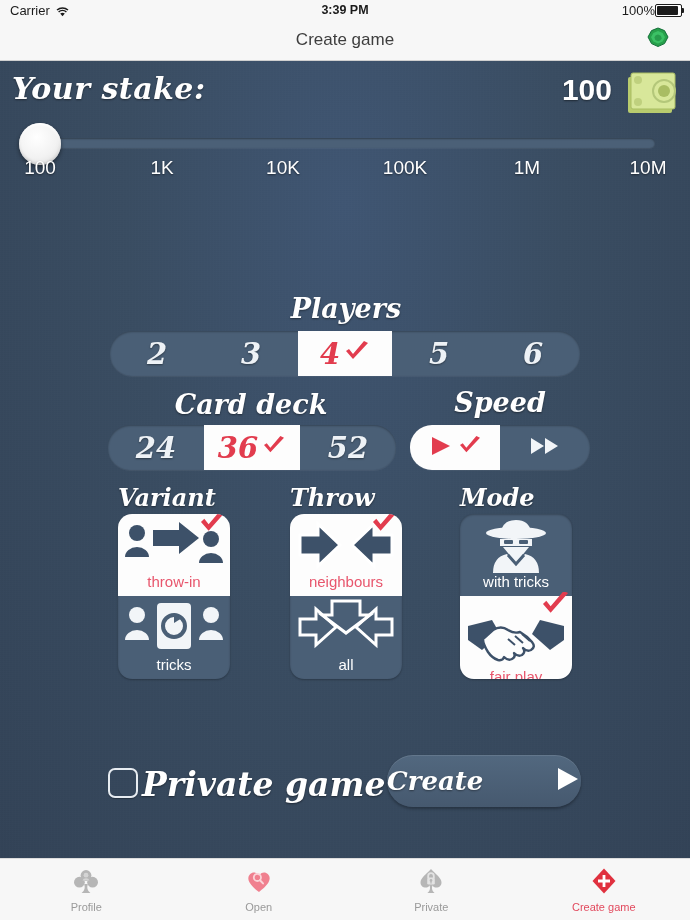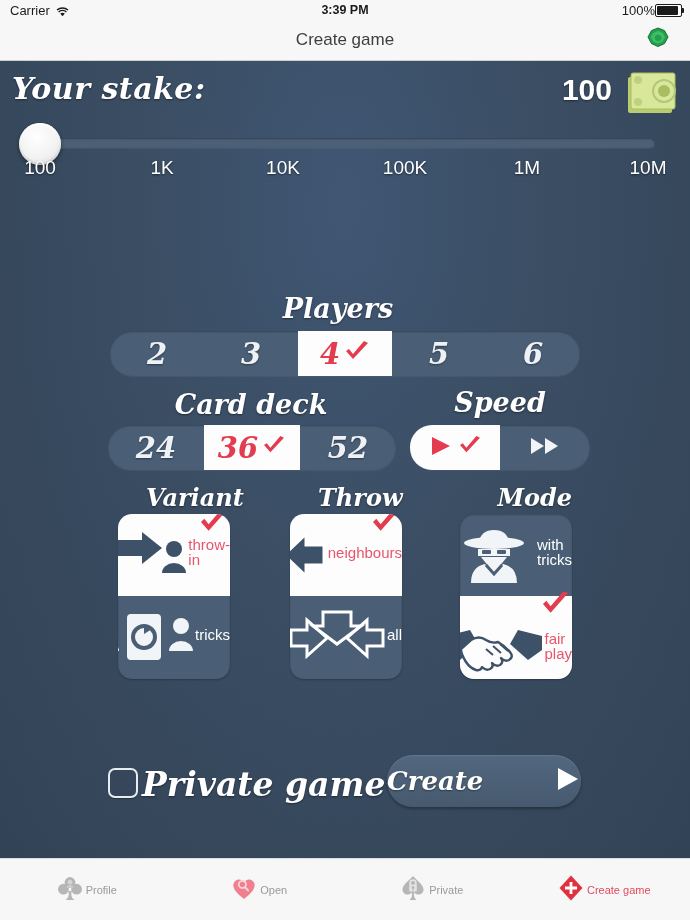--- a/index.html
+++ b/index.html
@@ -75,44 +75,44 @@
     background:#4a5f76;box-shadow:inset 0 1px 2px rgba(0,0,0,.28), 0 1px 0 rgba(255,255,255,.05);}
   .seg .cell{flex:1;display:flex;align-items:center;justify-content:center;position:relative;}
   .seg .cell .num{font-family:"DejaVu Serif",serif;font-style:italic;font-weight:bold;
     font-size:29px;color:#eef2f6;text-shadow:0 1px 2px rgba(0,0,0,.4);}
   .seg .cell.sel{background:#fdfdfd;}
   .seg .cell.sel .num{color:#e23c4e;text-shadow:none;}
   .chk{display:inline-block;margin-left:4px;}
 
   
   .colgroup{position:absolute;}
-  .col-title{text-align:right;font-size:24px;margin-bottom:2px;margin-left:28px;}
+  .col-title{text-align:left;font-size:24px;margin-bottom:2px;}
   .cardstack{border-radius:14px;overflow:hidden;background:#4a5f76;
     box-shadow:inset 0 1px 2px rgba(0,0,0,.25), 0 1px 2px rgba(0,0,0,.25);}
-  .opt{position:relative;display:flex;flex-direction:row;align-items:center;justify-content:flex-end;}
+  .opt{position:relative;display:flex;flex-direction:column;align-items:center;justify-content:center;}
   .opt.sel{background:#fdfdfd;}
   .opt .art{display:flex;align-items:center;justify-content:center;}
   .opt .cap{font-size:15px;color:#ffffff;line-height:1;padding-bottom:6px;}
   .opt.sel .cap{color:#e8566d;}
   .opt .corner{position:absolute;right:2px;top:-4px;}
 
   
   .checkbox{position:absolute;left:108px;top:707px;width:26px;height:26px;border:2px solid #e7ecf1;
     border-radius:7px;background:transparent;box-shadow:0 1px 1px rgba(0,0,0,.3);}
   .private-label{position:absolute;left:142px;top:704px;font-size:33px;}
   .create-btn{position:absolute;left:387px;top:694px;width:194px;height:52px;border-radius:26px;
     background:linear-gradient(#52687f,#46596f);display:flex;align-items:center;justify-content:space-between;gap:16px;
     box-shadow:0 2px 3px rgba(0,0,0,.3), inset 0 1px 0 rgba(255,255,255,.1);}
   .create-btn .txt{font-family:"DejaVu Serif",serif;font-style:italic;font-weight:bold;font-size:26px;color:#fff;
     text-shadow:0 1px 2px rgba(0,0,0,.4);}
 
   
   .tabbar{position:absolute;left:0;top:858px;width:690px;height:62px;background:#f7f7f7;
     border-top:1px solid #dcdcdc;display:flex;}
-  .tab{flex:1;display:flex;flex-direction:row;align-items:center;justify-content:center;gap:2px;}
+  .tab{flex:1;display:flex;flex-direction:column;align-items:center;justify-content:center;gap:2px;}
   .tab .tlabel{font-size:11px;color:#9a9a9a;}
   .tab.active .tlabel{color:#e24a5e;}
 </style>
 </head>
 <body>
 
 <div class="app">
 
   <div class="statusbar">
     <div class="sb-left">
@@ -168,21 +168,21 @@
 
     <div class="ticks">
       <span class="tick" style="left:40px">100</span>
       <span class="tick" style="left:162px">1K</span>
       <span class="tick" style="left:283px">10K</span>
       <span class="tick" style="left:405px">100K</span>
       <span class="tick" style="left:527px">1M</span>
       <span class="tick" style="left:648px">10M</span>
     </div>
 
-    <div class="script sect-title" style="left:0;top:232px;width:676px">Players</div>
+    <div class="script sect-title" style="left:8px;top:232px;width:676px">Players</div>
     <div class="seg" style="left:110px;top:270px;width:470px;height:45px">
       <div class="cell">
         <span class="num">2</span>
       </div>
       <div class="cell">
         <span class="num">3</span>
       </div>
       <div class="cell sel">
         <span class="num">4</span>
         <span class="chk">

